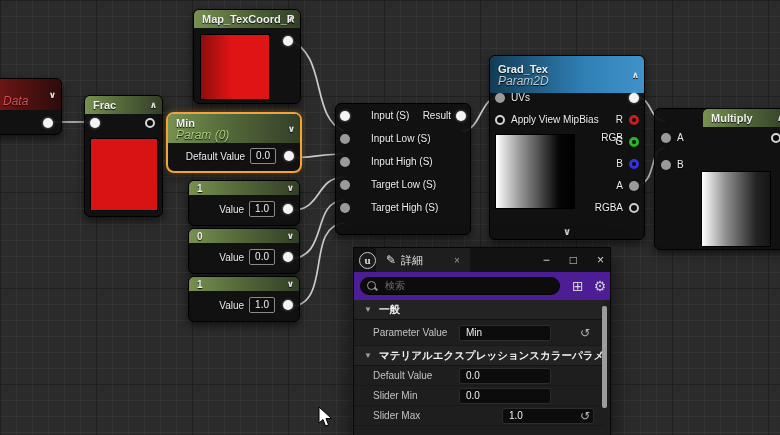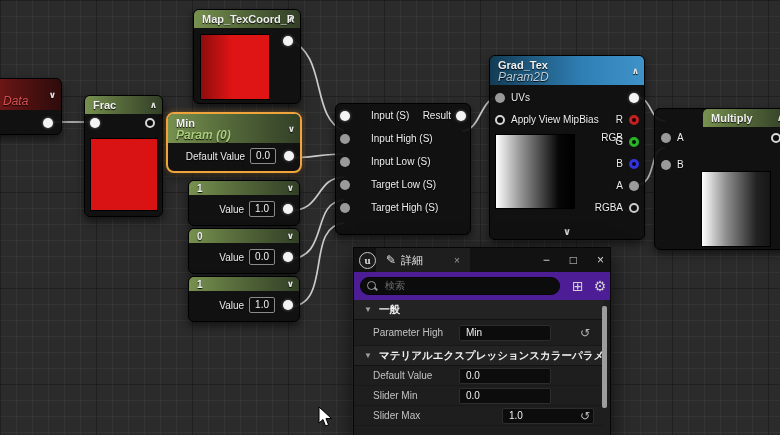--- a/index.html
+++ b/index.html
@@ -132,21 +132,21 @@
       <div class="t">Map_TexCoord_R</div>
       <div class="chev">∧</div>
     </div>
     <div class="preview pv-red" style="left:6px;top:24px;width:70px;height:66px;"></div>
     <div class="pin p-white" style="right:7px;top:26px;"></div>
   </div>
 
   <div class="node" id="node-min" style="left:166px;top:112px;width:136px;height:61px;">
     <div class="hdr hdr-green" style="height:29px;border-radius:5px 5px 0 0;">
       <div class="t">Min</div>
-      <div class="s" style="color:#aace7a;font-weight:bold;">Param (0)</div>
+      <div class="s" style="color:#aace7a;">Param (0)</div>
       <div class="chev">∨</div>
     </div>
     <div style="position:relative;height:26px;display:flex;align-items:center;justify-content:flex-end;padding-right:24px;">
       <span class="plabel">Default Value</span>
       <span class="vbox" style="margin-left:5px;">0.0</span>
       <div class="pin p-white" style="right:6px;top:50%;margin-top:-5px;"></div>
     </div>
   </div>
 
   <div class="node" style="left:188px;top:180px;width:112px;height:46px;">
@@ -187,38 +187,38 @@
 
   <div class="node" style="left:335px;top:103px;width:136px;height:132px;">
     <div class="row">
       <div class="pin p-white"></div>
       <span class="plabel">Input (S)</span>
       <span class="plabel" style="position:absolute;right:19px;">Result</span>
       <div class="pin p-white" style="left:auto;right:4px;"></div>
     </div>
     <div class="row">
       <div class="pin p-gray"></div>
+      <span class="plabel">Input Low (S)</span>
+    </div>
+    <div class="row">
+      <div class="pin p-gray"></div>
       <span class="plabel">Input High (S)</span>
-    </div>
-    <div class="row">
-      <div class="pin p-gray"></div>
-      <span class="plabel">Input Low (S)</span>
     </div>
     <div class="row">
       <div class="pin p-gray"></div>
       <span class="plabel">Target Low (S)</span>
     </div>
     <div class="row">
       <div class="pin p-gray"></div>
       <span class="plabel">Target High (S)</span>
     </div>
   </div>
 
   <div class="node" style="left:489px;top:55px;width:156px;height:185px;">
-    <div class="hdr hdr-blue" style="height:29px;">
+    <div class="hdr hdr-blue" style="height:37px;">
       <div class="t">Grad_Tex</div>
       <div class="s" style="color:#b9cdd9;">Param2D</div>
       <div class="chev">∧</div>
     </div>
     <div class="pin p-gray" style="left:5px;top:37px;"></div>
     <span class="plabel" style="position:absolute;left:21px;top:36px;">UVs</span>
     <div class="pin p-hollow" style="left:5px;top:59px;"></div>
     <span class="plabel" style="position:absolute;left:21px;top:58px;">Apply View MipBias</span>
     <div class="preview pv-grad" style="left:5px;top:78px;width:80px;height:75px;"></div>
     <span class="plabel" style="position:absolute;right:21px;top:36px;margin-top:40px;">RGB</span>
@@ -272,21 +272,21 @@
         <span class="sricon">⊞</span>
         <span class="sricon">⚙</span>
       </div>
     </div>
 
     <div class="dp-sec" style="top:52px;">
       <span class="tri">▼</span>
       <span class="stitle">一般</span>
     </div>
     <div class="dp-row" style="top:72px;height:26px;">
-      <span class="lbl">Parameter High</span>
+      <span class="lbl">Parameter Value</span>
       <span class="dp-input">Min</span>
       <span class="reset">↺</span>
     </div>
     <div class="dp-sec" style="top:98px;">
       <span class="tri">▼</span>
       <span class="stitle">マテリアルエクスプレッションスカラーパラメータ</span>
     </div>
     <div class="dp-row" style="top:118px;">
       <span class="lbl">Default Value</span>
       <span class="dp-input">0.0</span>

